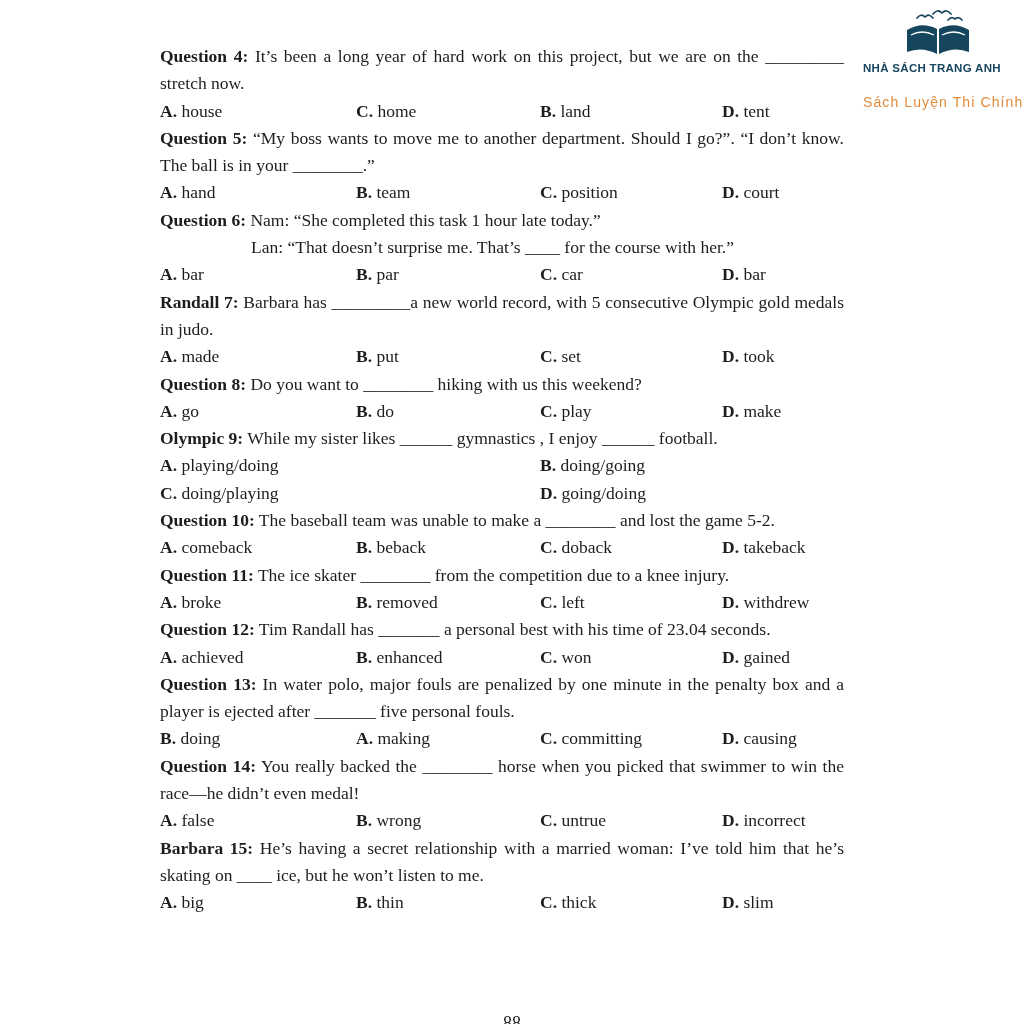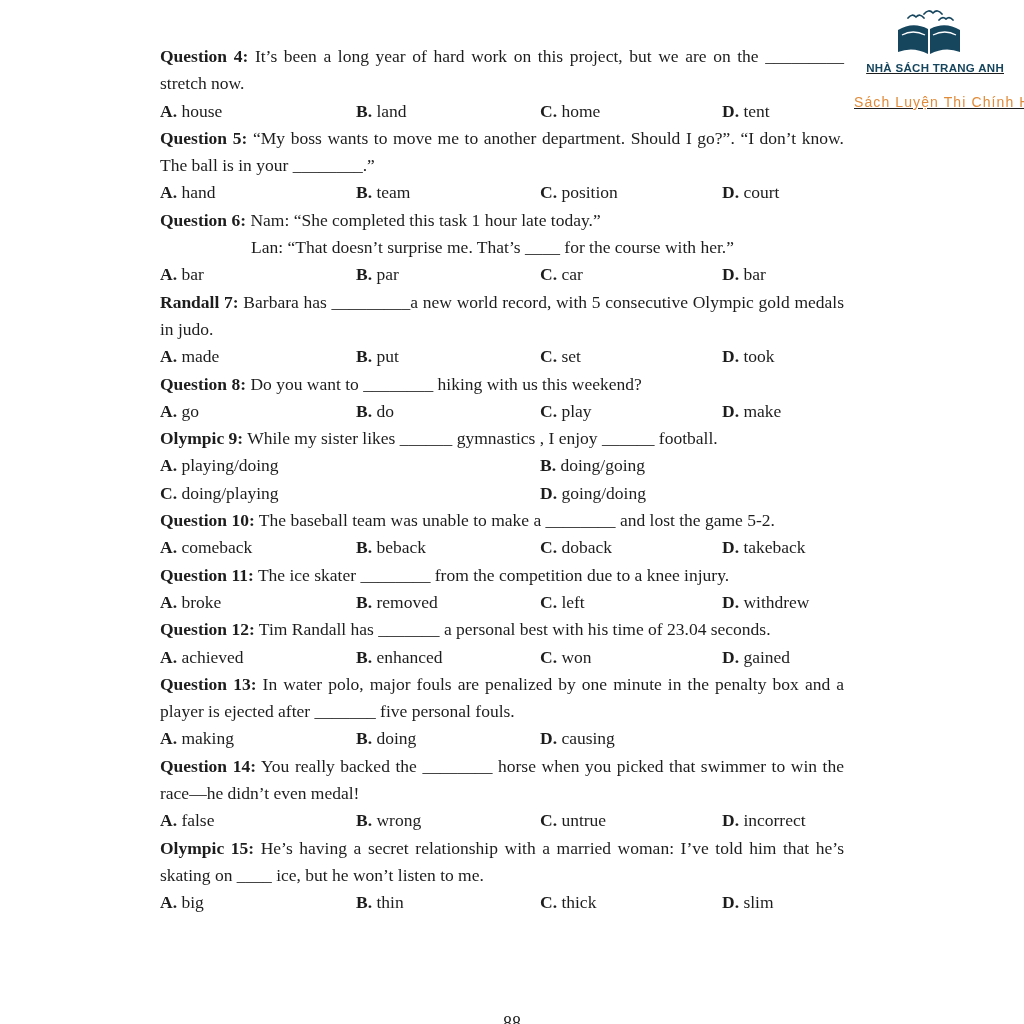--- a/index.html
+++ b/index.html
@@ -11,21 +11,21 @@
     font-size:17.5px; line-height:27.3px;
   }
   .stem { text-align:justify; }
   .stem b { font-weight:bold; }
   .stem-indent { padding-left:91px; text-align:left; }
   .options { display:grid; grid-template-columns:196px 184px 182px 1fr;font-family:Liberation Serif, serif; }
   .options.two-col { grid-template-columns:380px 1fr; }
   .opt b { font-weight:bold; }
 
   .logo {
-    position:absolute; top:8px; right:20px; width:150px; text-align:right;text-decoration:underline;
+    position:absolute; top:8px; right:11px; width:150px; text-align:left;
   }
   .logo svg { display:block; margin:0 auto; }
   .logo-title {
     font-family:"Liberation Sans", sans-serif; font-weight:bold;
     font-size:11.5px; color:#16455e; letter-spacing:0.3px; white-space:nowrap;
     margin-top:2px;
   }
   .logo-subtitle {
     font-family:"Liberation Sans", sans-serif; font-size:14px;
     color:#e08b3a; letter-spacing:1.1px; white-space:nowrap; margin-top:20px;
@@ -55,22 +55,22 @@
     </svg>
     <div class="logo-title">NHÀ SÁCH TRANG ANH</div>
     <div class="logo-subtitle">Sách Luyện Thi Chính Hãng</div>
   </div>
 
   <div class="content" id="questions">
       <div>
         <p class="stem"><b>Question 4:</b> It’s been a long year of hard work on this project, but we are on the _________ stretch now.</p>
         <div class="options">
           <span class="opt"><b>A.</b> house</span>
+          <span class="opt"><b>C.</b> home</span>
           <span class="opt"><b>B.</b> land</span>
-          <span class="opt"><b>C.</b> home</span>
           <span class="opt"><b>D.</b> tent</span>
         </div>
       </div>
       <div>
         <p class="stem"><b>Question 5:</b> “My boss wants to move me to another department. Should I go?”. “I don’t know. The ball is in your ________.”</p>
         <div class="options">
           <span class="opt"><b>A.</b> hand</span>
           <span class="opt"><b>B.</b> team</span>
           <span class="opt"><b>C.</b> position</span>
           <span class="opt"><b>D.</b> court</span>
@@ -136,36 +136,37 @@
         <div class="options">
           <span class="opt"><b>A.</b> achieved</span>
           <span class="opt"><b>B.</b> enhanced</span>
           <span class="opt"><b>C.</b> won</span>
           <span class="opt"><b>D.</b> gained</span>
         </div>
       </div>
       <div>
         <p class="stem"><b>Question 13:</b> In water polo, major fouls are penalized by one minute in the penalty box and a player is ejected after _______ five personal fouls.</p>
         <div class="options">
+          <span class="opt"><b>B.</b> doing</span>
           <span class="opt"><b>A.</b> making</span>
-          <span class="opt"><b>B.</b> doing</span>
+          <span class="opt"><b>C.</b> committing</span>
           <span class="opt"><b>D.</b> causing</span>
         </div>
       </div>
       <div>
         <p class="stem"><b>Question 14:</b> You really backed the ________ horse when you picked that swimmer to win the race—he didn’t even medal!</p>
         <div class="options">
           <span class="opt"><b>A.</b> false</span>
           <span class="opt"><b>B.</b> wrong</span>
           <span class="opt"><b>C.</b> untrue</span>
           <span class="opt"><b>D.</b> incorrect</span>
         </div>
       </div>
       <div>
-        <p class="stem"><b>Olympic 15:</b> He’s having a secret relationship with a married woman: I’ve told him that he’s skating on ____ ice, but he won’t listen to me.</p>
+        <p class="stem"><b>Barbara 15:</b> He’s having a secret relationship with a married woman: I’ve told him that he’s skating on ____ ice, but he won’t listen to me.</p>
         <div class="options">
           <span class="opt"><b>A.</b> big</span>
           <span class="opt"><b>B.</b> thin</span>
           <span class="opt"><b>C.</b> thick</span>
           <span class="opt"><b>D.</b> slim</span>
         </div>
       </div>
     </div>
 
   <div class="page-number">88</div>

